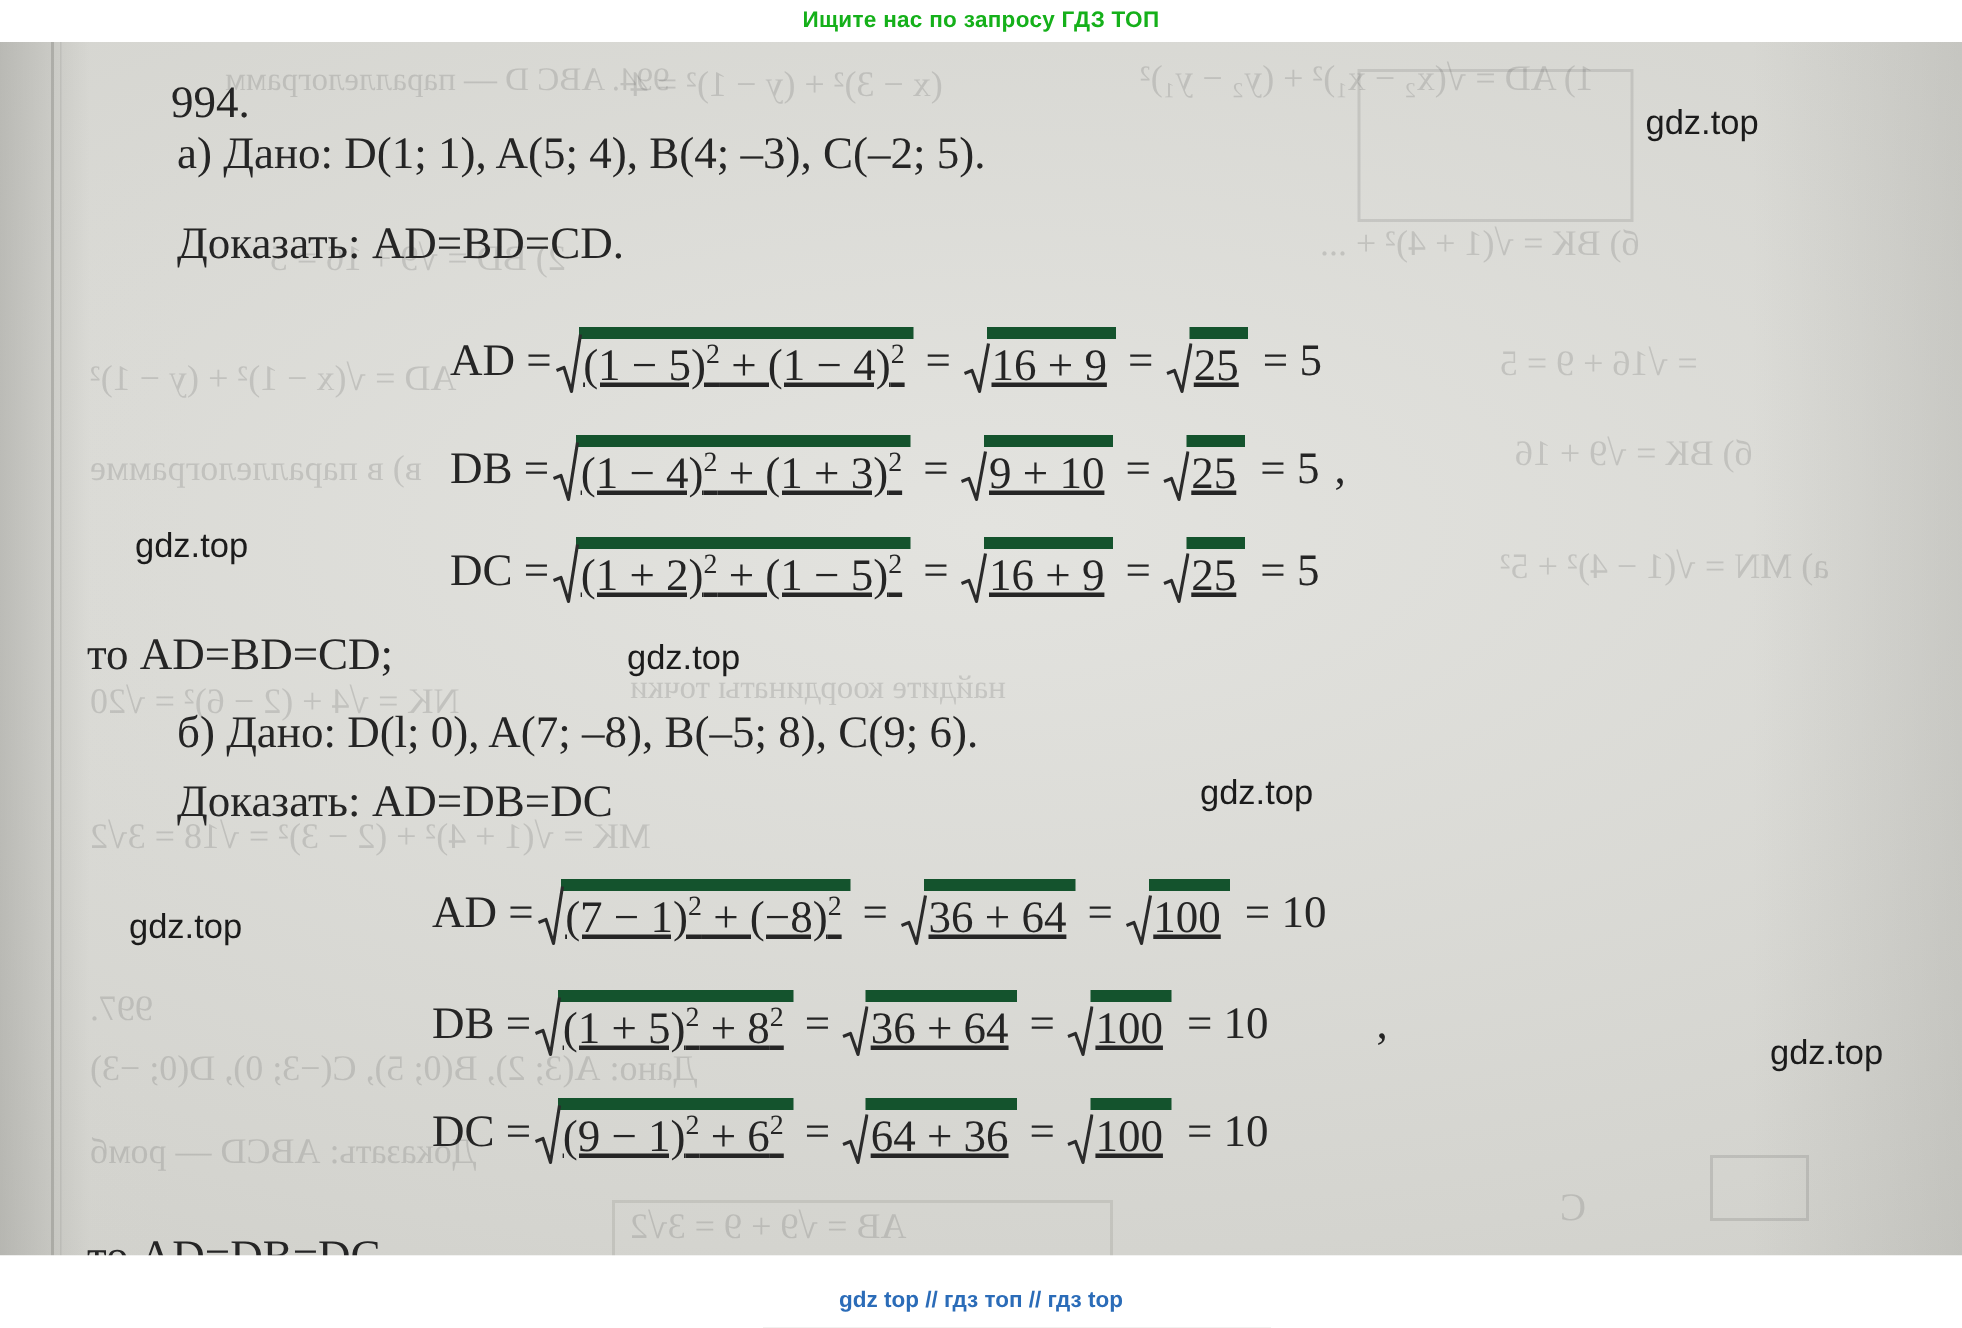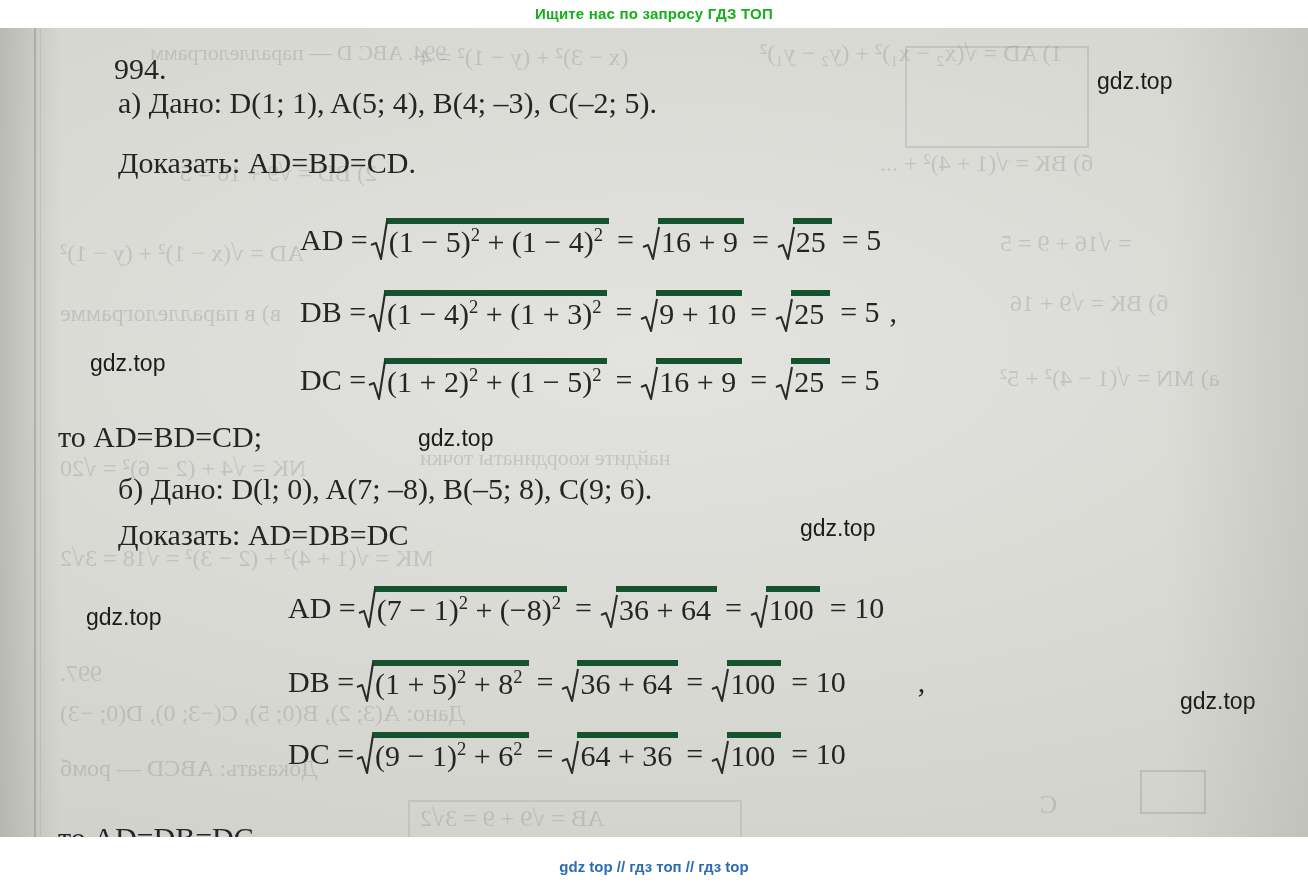--- a/index.html
+++ b/index.html
@@ -129,23 +129,24 @@
     position: relative;
     margin: 0 2px;
   }
   .rad .sign {
     position: relative;
     width: 18px;
     align-self: flex-end;
   }
   .rad .sign svg { display: block; }
   .rad .body {
-    border-top: 6px solid #14532d;
+    border-top: 8px solid #14532d;
     padding: 1px 6px 2px 3px;
     margin-left: -2px;
+    text-decoration: underline;
   }
   sup.e {
     font-size: 0.62em;
     vertical-align: super;
     line-height: 0;
   }
 
   
   .wm {
     position: absolute;

